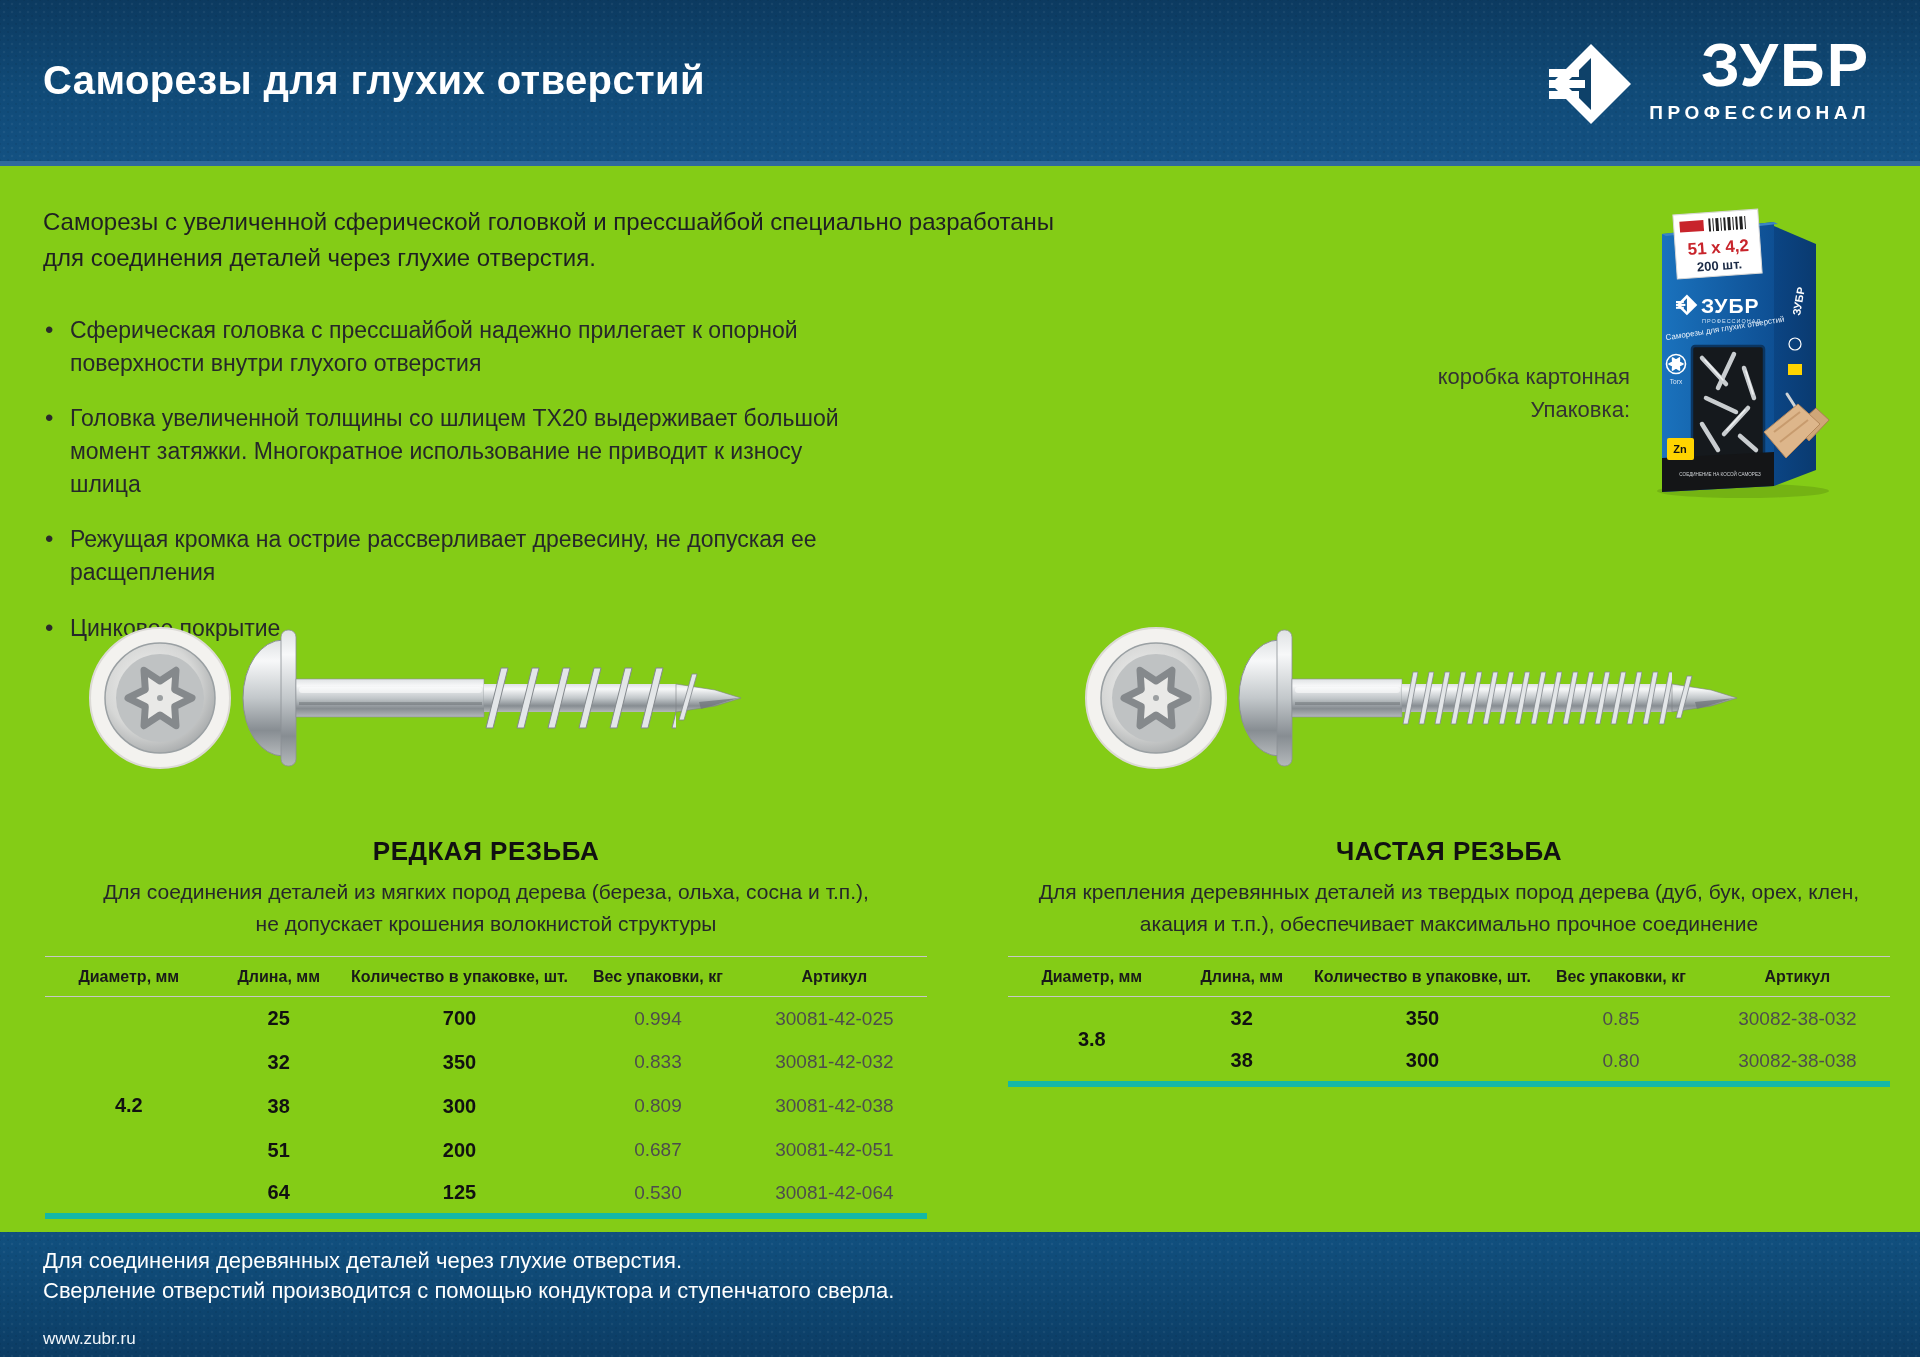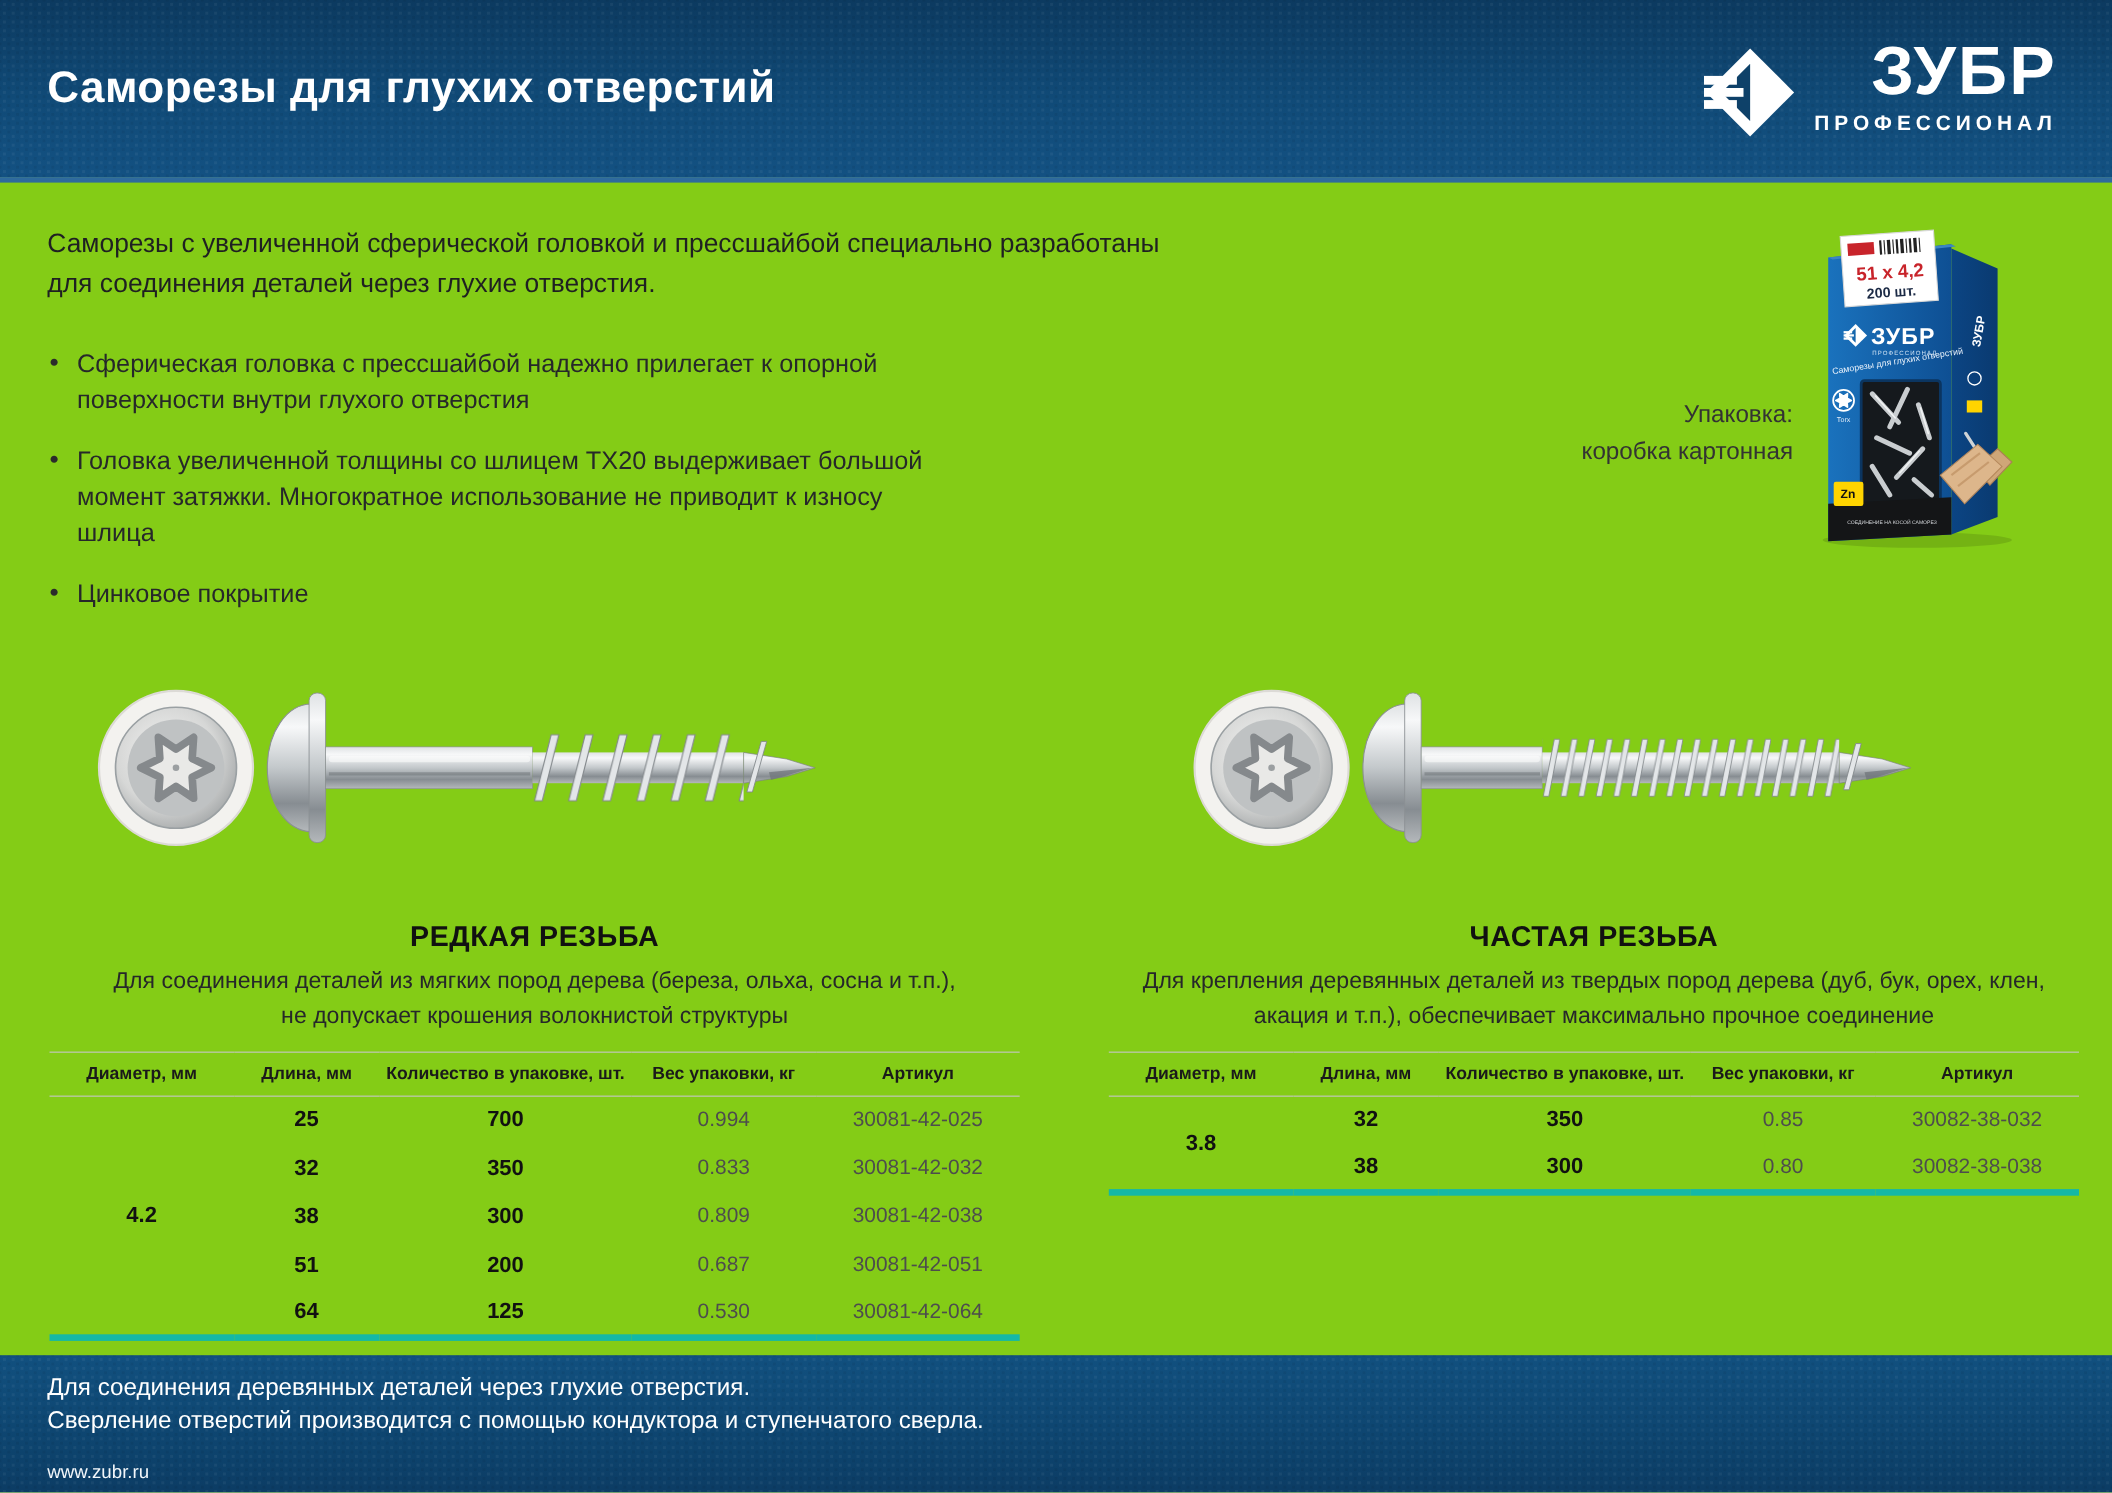--- a/index.html
+++ b/index.html
@@ -108,26 +108,27 @@
   </div>
 
   <div id="intro">
     <div class="intro-line">Саморезы с увеличенной сферической головкой и прессшайбой специально разработаны</div>
     <div class="intro-line">для соединения деталей через глухие отверстия.</div>
   </div>
 
   <ul id="features">
     <li>Сферическая головка с прессшайбой надежно прилегает к опорной поверхности внутри глухого отверстия</li>
     <li>Головка увеличенной толщины со шлицем TX20 выдерживает большой момент затяжки. Многократное использование не приводит к износу шлица</li>
+    <li>Режущая кромка на острие рассверливает древесину, не допуская ее расщепления</li>
     <li>Цинковое покрытие</li>
   </ul>
 
   <div id="package-caption">
+    <div>коробка картонная</div>
     <div>Упаковка:</div>
-    <div>коробка картонная</div>
   </div>
 
   <div id="package-box">
     <svg width="182" height="302" viewBox="0 0 182 302">
       <defs>
         <linearGradient id="boxf" x1="0" y1="0" x2="1" y2="0">
           <stop offset="0" stop-color="#1a72bd"></stop>
             <stop offset="1" stop-color="#0e4f93"></stop>
         </linearGradient>
         <linearGradient id="boxs" x1="0" y1="0" x2="1" y2="0">

